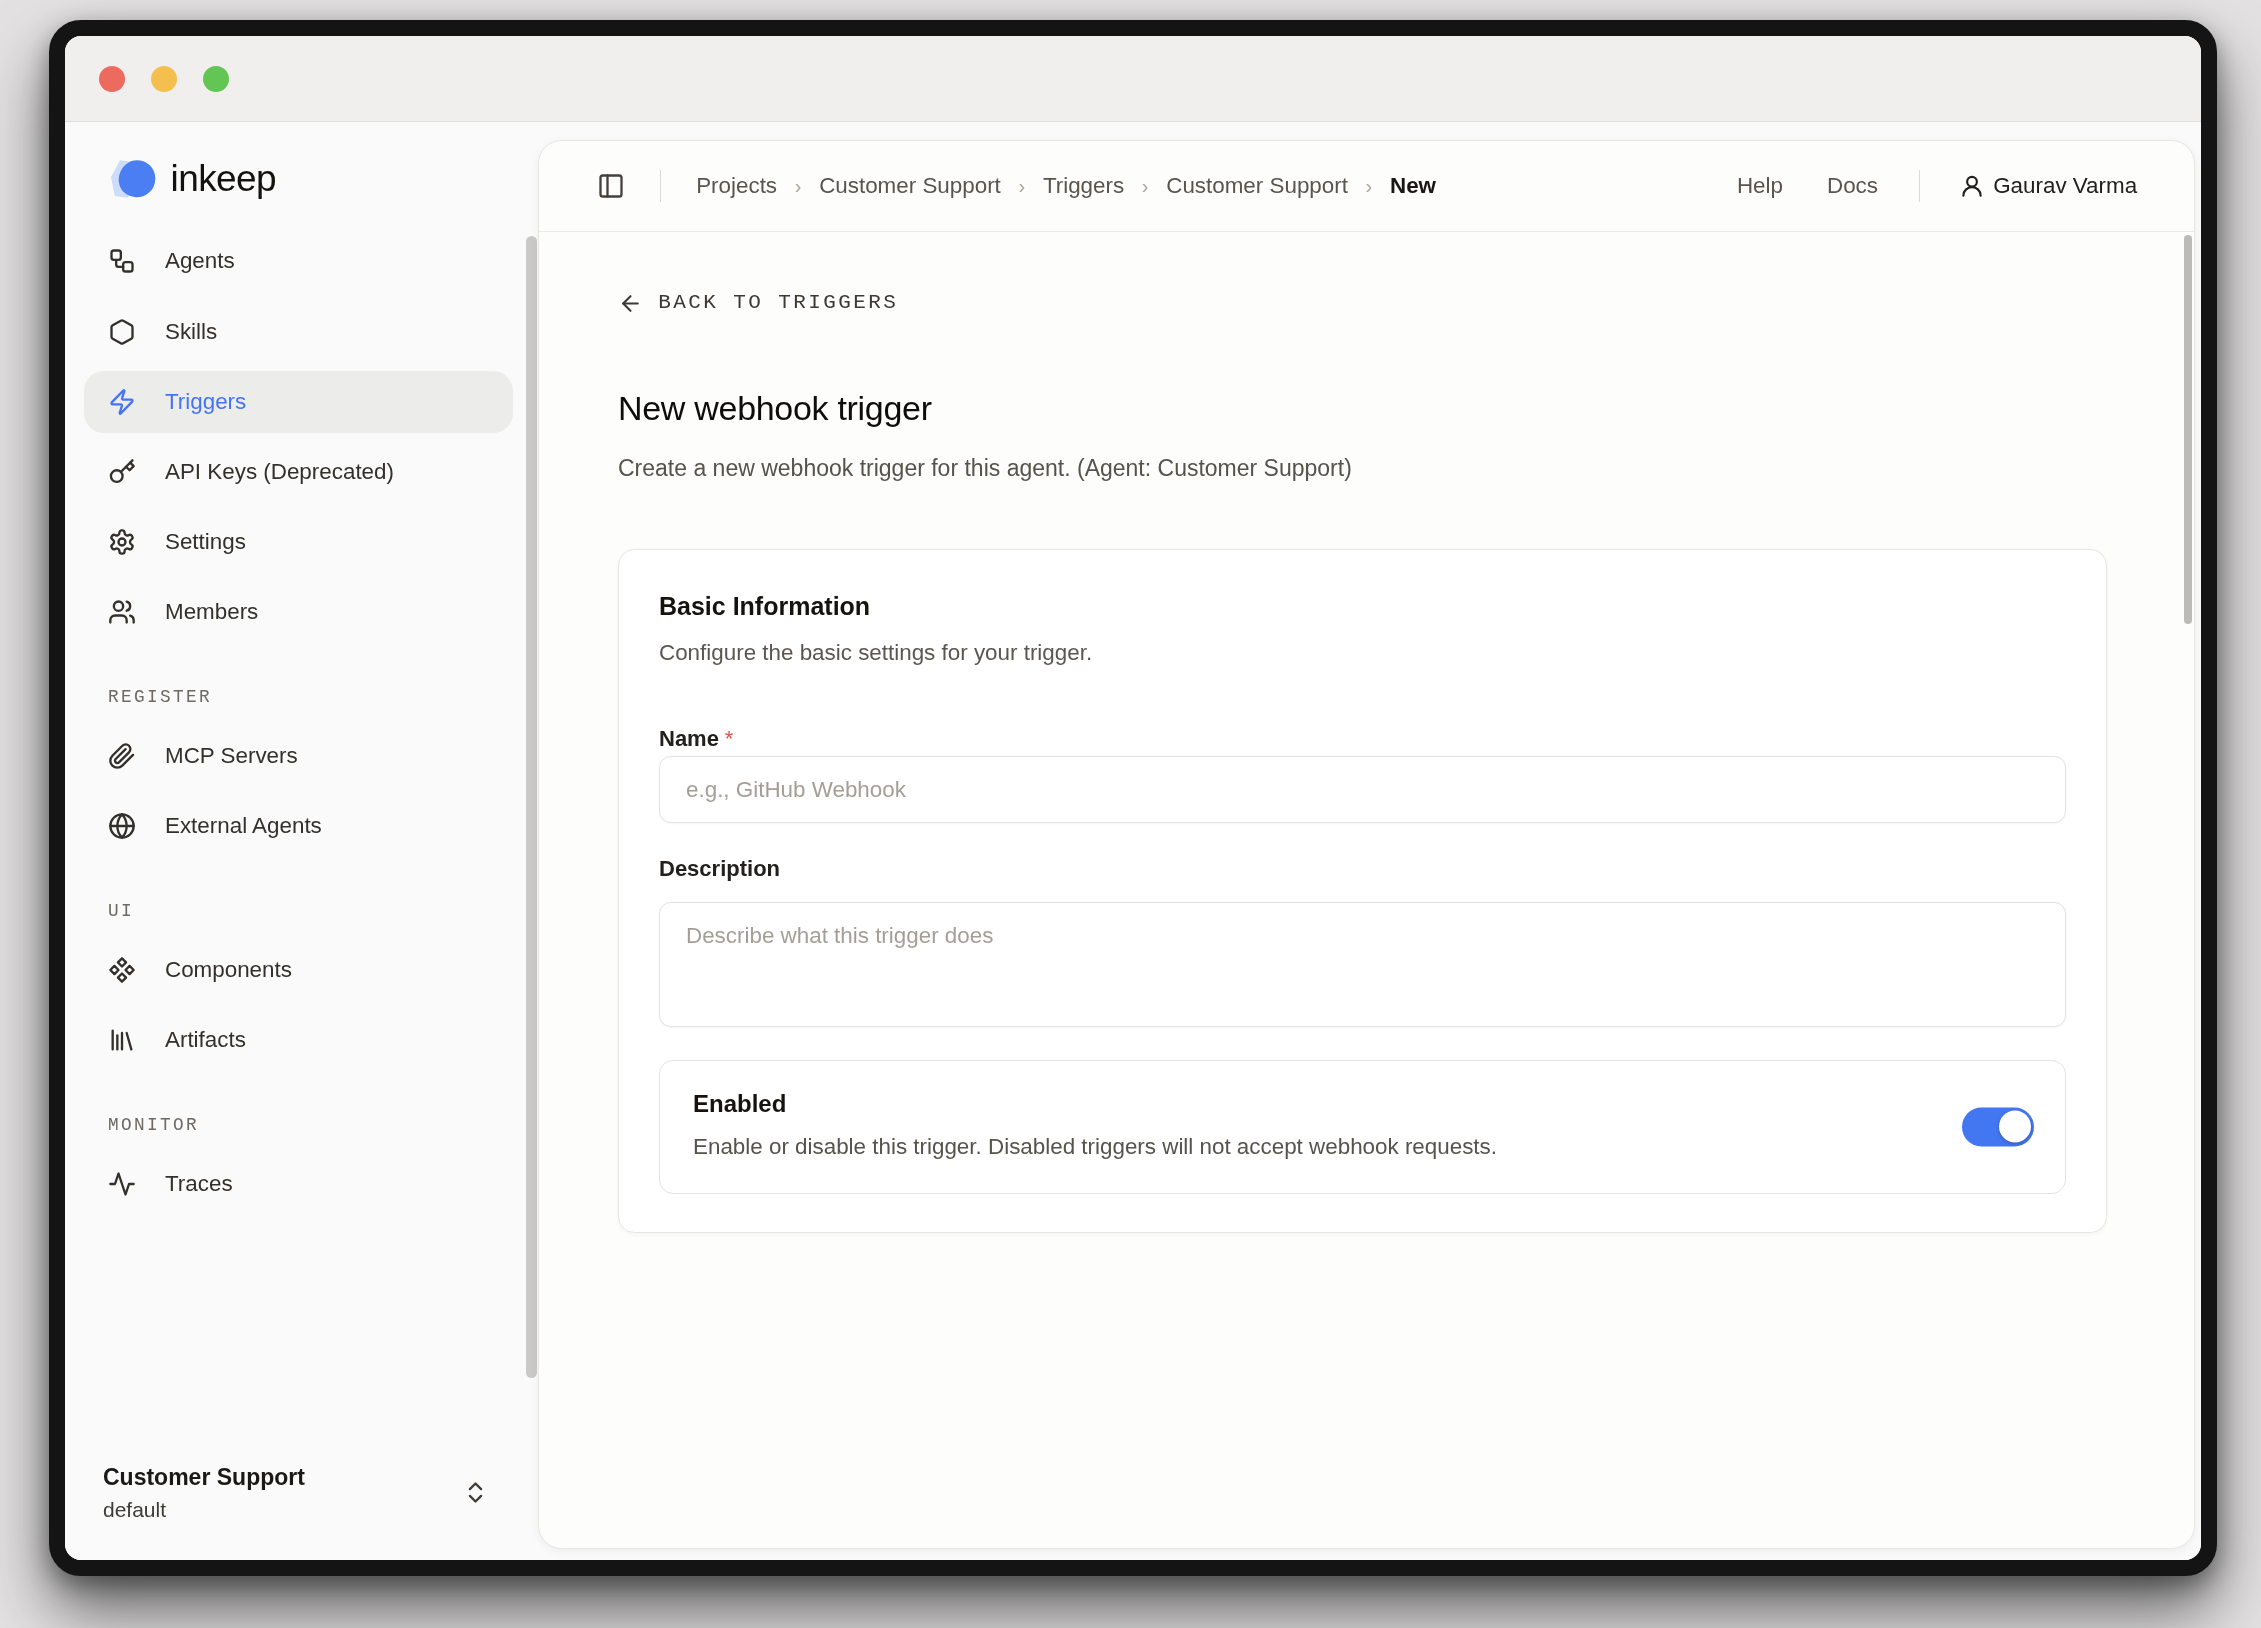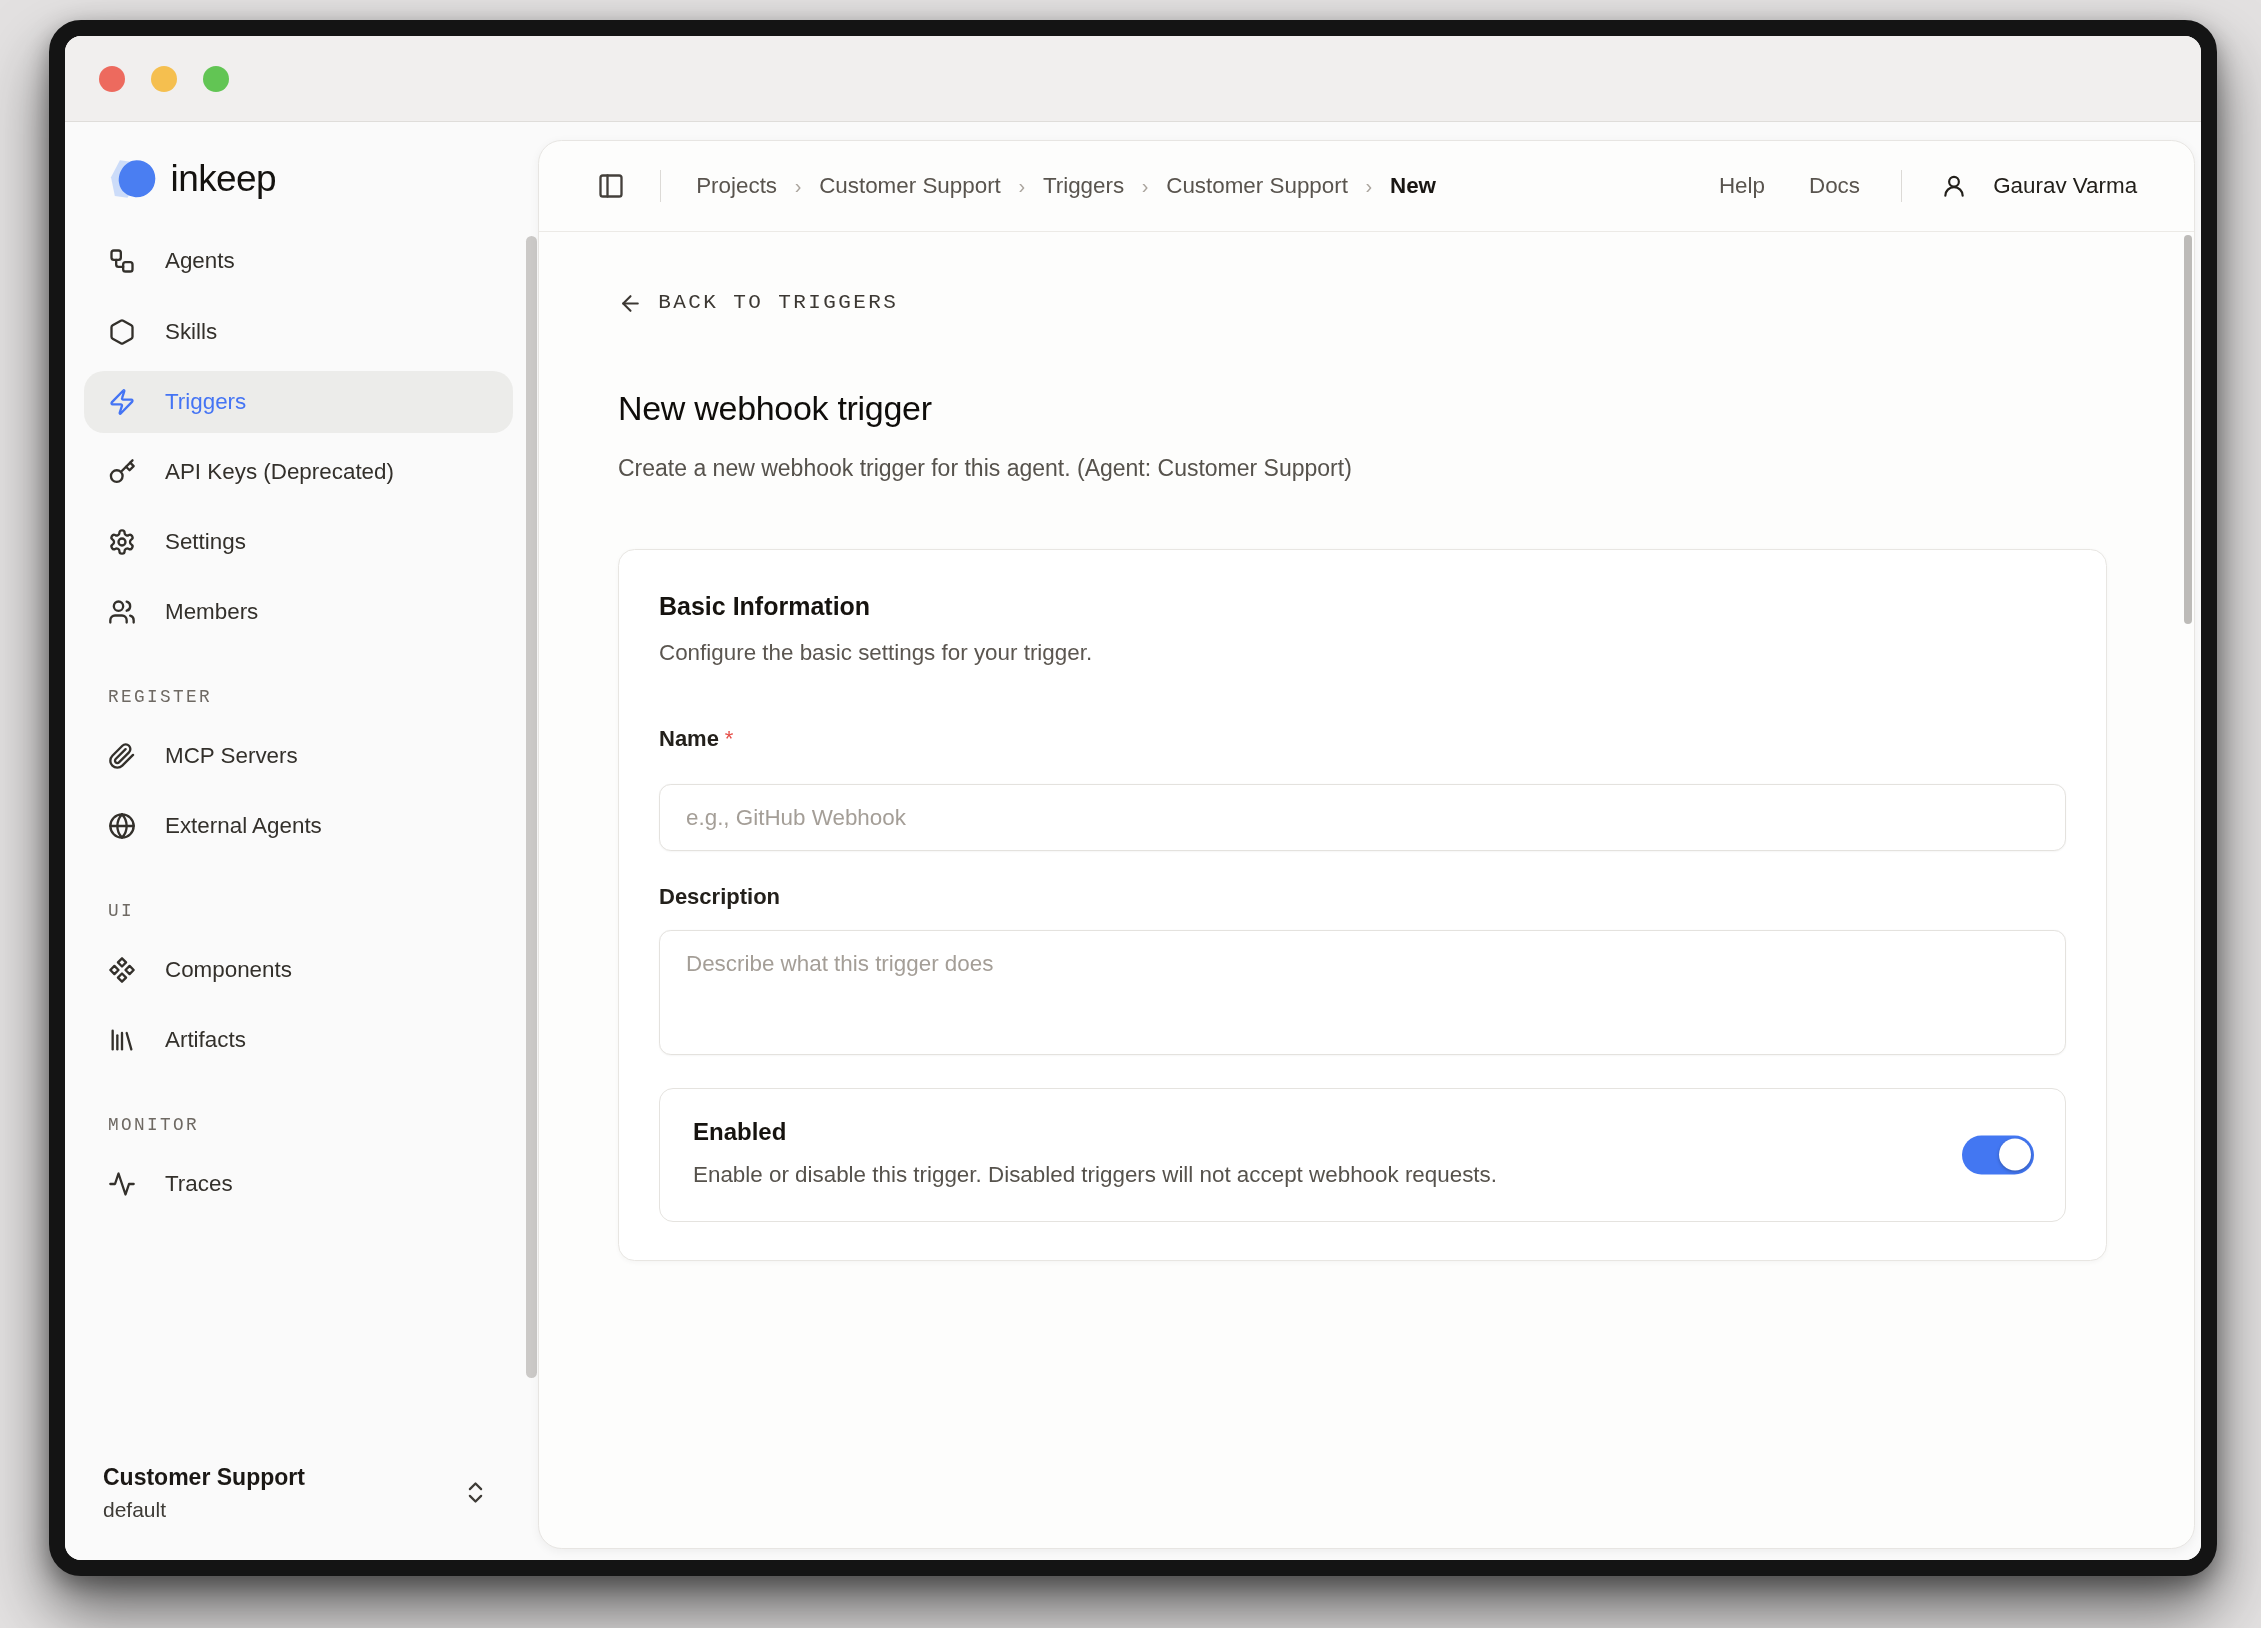--- a/index.html
+++ b/index.html
@@ -59,21 +59,21 @@
            padding:0 57px 0 58px; font-size:22.4px; color:#59544e; white-space:nowrap; }
   .ptoggle { color:#44403b; display:flex; cursor:pointer; }
   .ptoggle svg { width:28px; height:28px; }
   .pdivider { width:1.2px; height:32px; background:#dcdad6; margin:0 35px; flex:none; }
   .crumbs { display:flex; align-items:center; gap:17.7px; }
   .crumb { cursor:pointer;text-align:right; }
   .crumb-sep { color:#a9a39c; font-size:20px; }
   .crumb-current { color:#191613; font-weight:700; }
   .phead-right { margin-left:auto; display:flex; align-items:center; }
   .hlink { margin-left:44px; cursor:pointer; }
-  .user { display:flex; align-items:center; gap:26px; color:#23201b; margin-left:39px; cursor:pointer; }
+  .user { display:flex; align-items:center; gap:8px; color:#23201b; margin-left:39px; cursor:pointer; }
   .user svg { width:26px; height:26px; }
 
   .content { flex:1; padding:59px 87px 0 79px; min-height:0; }
   .main-scrollbar { position:absolute; top:94px; right:2.4px; width:8.2px; height:389px;
                     background:#bdbbb8; border-radius:4.7px; }
 
   .back { display:flex; gap:15.3px; font-family:"Liberation Mono", monospace;
           font-size:21px; letter-spacing:2.4px; color:#3c3833; cursor:pointer; width:max-content; }
   .back svg { width:25px; height:25px; }
 
@@ -81,21 +81,21 @@
   .page-sub { margin-top:27px; font-size:23px; color:#56524c; }
 
   .card { margin-top:67px; background:#ffffff; border:1.2px solid #e8e6e2; border-radius:16.5px;
           padding:42px 40px 38px; box-shadow:0 1.2px 4.7px rgba(0,0,0,.03); }
   .card-title { font-size:25px; font-weight:700; color:#16130f; }
   .card-desc { margin-top:19px; font-size:22.4px; color:#5b5650; }
 
   .flabel { margin-top:60px; font-size:22px; font-weight:700; color:#23201b; }
   .flabel.second { margin-top:33px; }
   .req { color:#e5504a; margin-left:5.9px; font-weight:400; }
-  .tinput { display:block; margin-top:32px; width:100%; height:67px; border:1.2px solid #e4e2de;
+  .tinput { display:block; margin-top:4px; width:100%; height:67px; border:1.2px solid #e4e2de;
             border-radius:11.8px; background:#fff; padding:0 26px; font-size:22.4px; color:#1c1916;
             font-family:inherit; outline:none; box-shadow:0 0.6px 1.8px rgba(0,0,0,.04); }
   .tarea { display:block; margin-top:20px; width:100%; height:125px; border:1.2px solid #e4e2de;
            border-radius:11.8px; background:#fff; padding:20px 26px; font-size:22.4px; color:#14532d;
            font-family:inherit; outline:none; resize:none; box-shadow:0 0.6px 1.8px rgba(0,0,0,.04); }
   .tinput::placeholder, .tarea::placeholder { color:#a49e97; }
 
   .switchbox { margin-top:33px; border:1.2px solid #e5e3df; border-radius:14px;
                padding:29.4px 130px 33px 33px; position:relative; }
   .sw-title { font-size:24px; font-weight:700; color:#16130f; }

